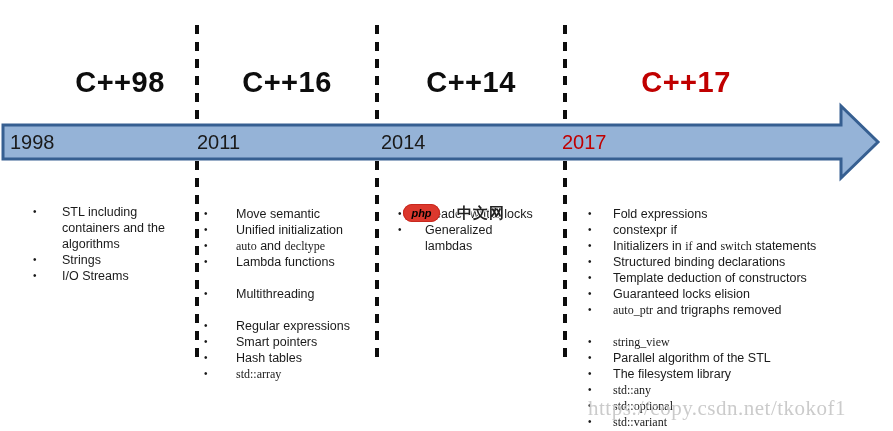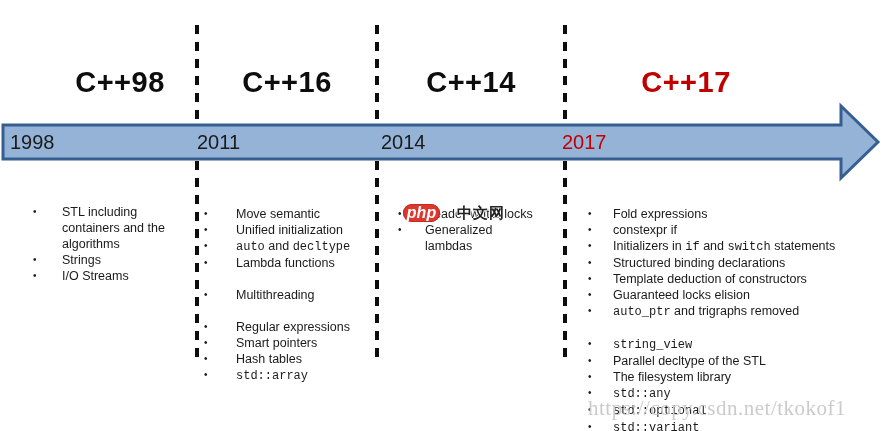--- a/index.html
+++ b/index.html
@@ -20,25 +20,25 @@
   .year{
     position:absolute;top:130px;height:24px;line-height:24px;
     font-size:20px;color:#1a1a1a;
   }
   .year.red{color:#c00000;}
   .features{position:absolute;font-size:12.5px;line-height:16px;}
   .feat-row{display:flex;align-items:flex-start;}
   .feat-row.gap{margin-top:16px;}
   .bullet{flex:0 0 auto;font-size:10px;line-height:16px;color:#1a1a1a;}
   .ftext{white-space:pre-wrap;}
-  .mono{font-family:Liberation Mono, monospace;font-size:12px;}
+  .mono{font-family:Liberation Serif, serif;font-size:12px;}
   .php-wm{position:absolute;left:403px;top:203px;height:20px;display:flex;align-items:center;z-index:5;}
   .php-pill{
     display:inline-block;width:37px;height:18px;line-height:18px;border-radius:10px;
-    background:#dc382d;color:#ffffff;font-weight:bold;font-style:italic;font-size:16px;
+    background:#dc382d;color:#000000;font-weight:bold;font-style:italic;font-size:11px;
     text-align:center;box-shadow:0 0 0 1px #c8281e inset;
   }
   .php-cn{
     font-size:15px;font-weight:bold;color:#222;margin-left:17px;letter-spacing:1px;
     text-shadow:-1px 0 #fff,1px 0 #fff,0 -1px #fff,0 1px #fff;
   }
   .csdn-wm{
     position:absolute;left:588px;top:396px;width:305px;z-index:6;
     font-family:"Liberation Serif",serif;font-size:21px;color:#cbcbcb;letter-spacing:0.5px;
     white-space:nowrap;
@@ -160,21 +160,21 @@
       <div class="feat-row">
         <span class="bullet" style="width: 25px;">•</span>
         <span class="ftext"><span class="mono">auto_ptr</span><span> and trigraphs removed</span></span>
       </div>
       <div class="feat-row gap">
         <span class="bullet" style="width: 25px;">•</span>
         <span class="ftext"><span class="mono">string_view</span></span>
       </div>
       <div class="feat-row">
         <span class="bullet" style="width: 25px;">•</span>
-        <span class="ftext"><span>Parallel decltype of the STL</span></span>
+        <span class="ftext"><span>Parallel algorithm of the STL</span></span>
       </div>
       <div class="feat-row">
         <span class="bullet" style="width: 25px;">•</span>
         <span class="ftext"><span>The filesystem library</span></span>
       </div>
       <div class="feat-row">
         <span class="bullet" style="width: 25px;">•</span>
         <span class="ftext"><span class="mono">std::any</span></span>
       </div>
       <div class="feat-row">

